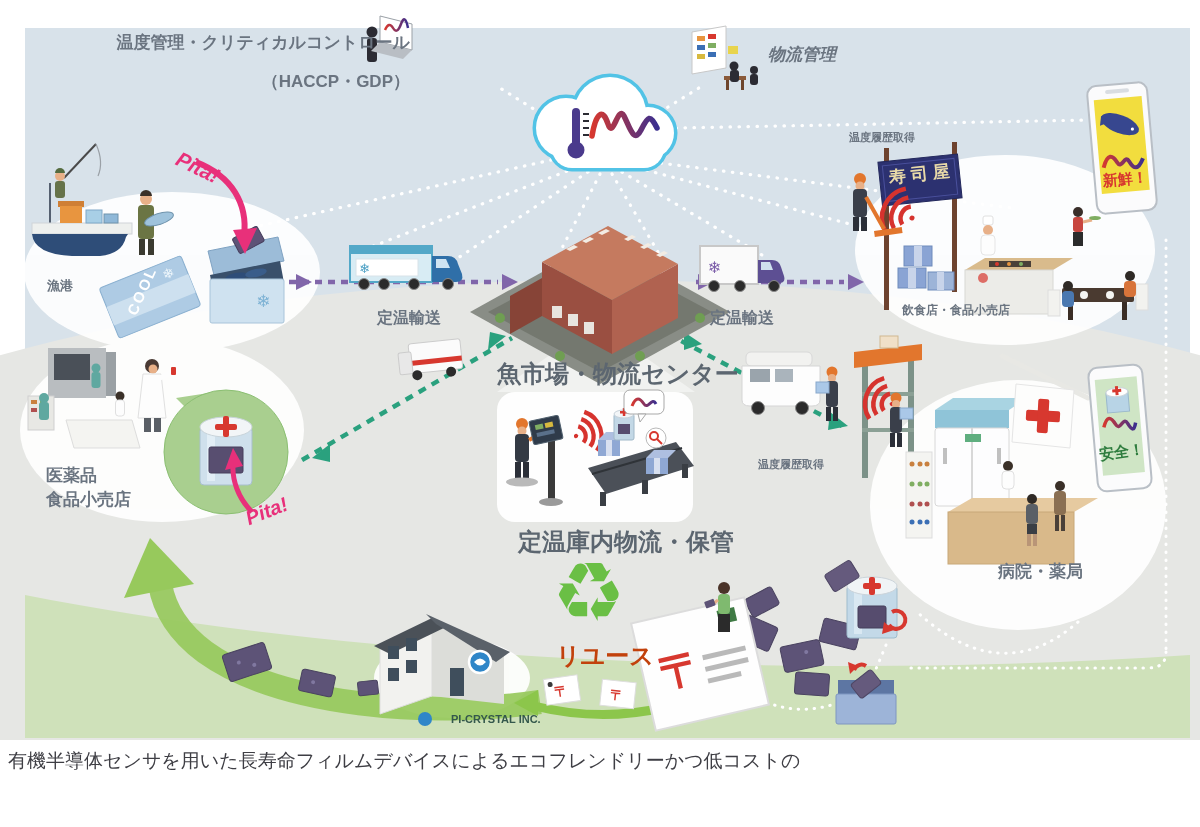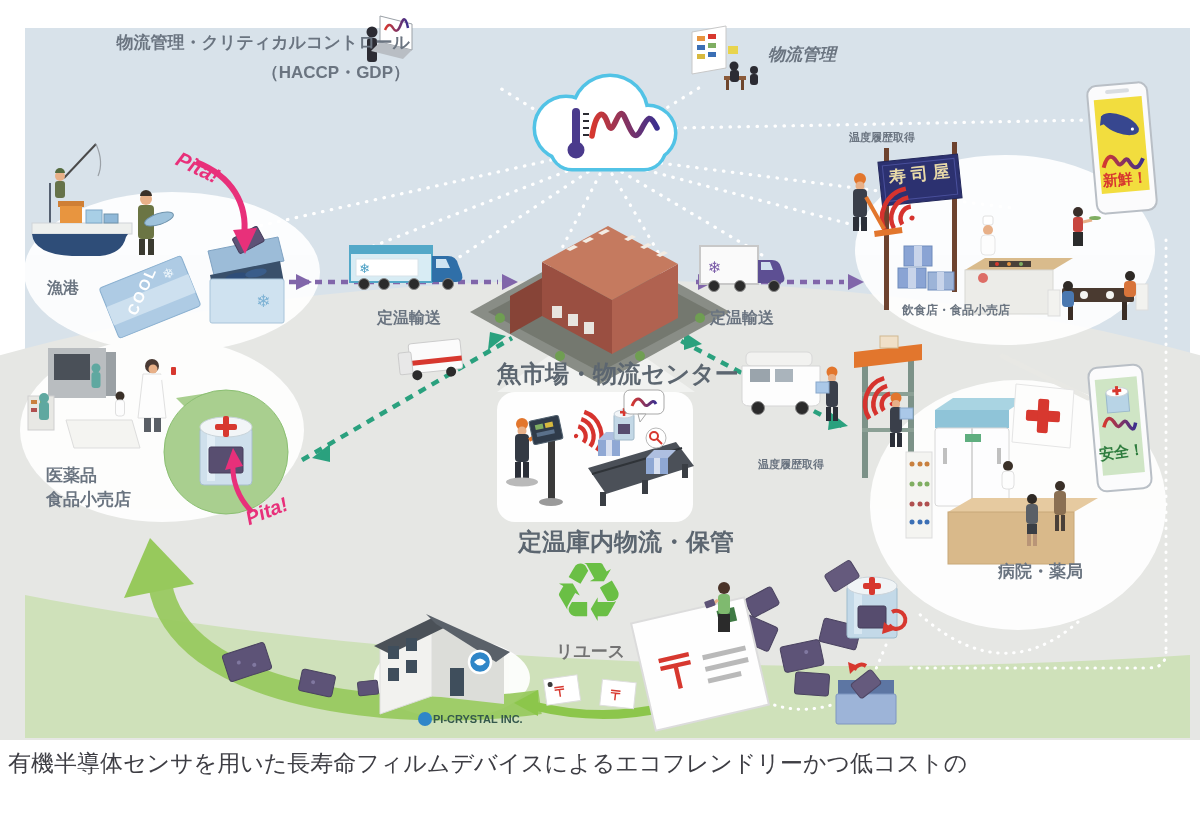--- a/index.html
+++ b/index.html
@@ -7,25 +7,25 @@
   #stage{position:relative;width:1200px;height:827px;background:#fff;overflow:hidden;}
   #art{position:absolute;left:0;top:0;}
   .lbl{position:absolute;color:#6a7480;font-weight:bold;font-size:16px;white-space:nowrap;line-height:1.2;}
   .lbl.big{font-size:24px;color:#5c6670;}
   .lbl.small{font-size:11px;}
   .pita{color:#e8307a;font-style:italic;font-weight:bold;font-size:21px;transform-origin:left top;}
   .cool{color:#fff;font-weight:bold;font-size:15px;letter-spacing:2px;transform-origin:center;}
   .sushi{color:#e8d9a8;font-weight:bold;font-size:17px;letter-spacing:5px;transform-origin:left top;}
   .fresh{color:#d7382f;font-weight:bold;font-size:15px;transform-origin:left top;}
   .safe{color:#2f7d3f;font-weight:bold;font-size:15px;transform-origin:left top;}
-  .reuse{color:#737373;font-weight:bold;font-size:17px;}
+  .reuse{color:#c2410c;font-weight:bold;font-size:24px;}
   .recycle{position:absolute;color:#6abf45;font-size:82px;line-height:1;font-weight:bold;}
-  .company{position:absolute;display:flex;align-items:center;gap:1px;color:#34584c;font-weight:bold;font-size:11px;}
+  .company{position:absolute;display:flex;align-items:center;gap:19px;color:#34584c;font-weight:bold;font-size:11px;}
   .company .dot{width:14px;height:14px;border-radius:50%;background:#2f86c8;display:inline-block;}
-  .caption{position:absolute;left:8px;color:#3e3e44;font-size:23px;font-weight:500;white-space:nowrap;}
+  .caption{position:absolute;left:8px;color:#3e3e44;font-size:19px;font-weight:500;white-space:nowrap;}
 </style>
 </head>
 <body>
 
 <div id="stage">
 
 <svg id="art" width="1200" height="740" viewBox="0 0 1200 740">
   <defs>
     <linearGradient id="gw" x1="0" y1="0" x2="1" y2="0">
       <stop offset="0" stop-color="#d7382f"></stop>
@@ -633,24 +633,24 @@
     <polygon points="-28,-20 28,-20 28,-4 -28,-4" fill="#5d76a3"></polygon>
     <rect x="-30" y="-6" width="60" height="30" rx="2" fill="#9db4d8" stroke="#7e96c0"></rect>
     <g transform="translate(0,-16) rotate(-38)">
           <rect x="-13" y="-9" width="26" height="18" rx="3" fill="#655a7d" stroke="#4e4664"></rect>
         </g>
     <path d="M-12,-30 a8,8 0 0 1 12,-4" stroke="#d7382f" stroke-width="4" fill="none"></path>
     <polygon points="-16,-26 -8,-34 -18,-38" fill="#d7382f"></polygon>
   </g>
 </svg>
 
-<div class="lbl" style="right:790px;top:33px;font-size:17px;">物流管理・クリティカルコントロール</div>
-<div class="lbl" style="right:790px;top:63px;font-size:17px;margin-left:20px;">（HACCP・GDP）</div>
+<div class="lbl" style="right:790px;top:33px;font-size:17px;">温度管理・クリティカルコントロール</div>
+<div class="lbl" style="right:790px;top:72px;font-size:17px;margin-left:20px;">（HACCP・GDP）</div>
 <div class="lbl" style="left:768px;top:45px;font-size:17px;font-style:italic;">物流管理</div>
-<div class="lbl" style="left:47px;top:278px;font-size:16px;">漁港</div>
+<div class="lbl" style="left:47px;top:278px;font-size:13px;">漁港</div>
 <div class="lbl pita" style="left:183px;top:146px;transform:rotate(26deg);">Pita!</div>
 <div class="lbl cool" style="left:107px;top:282px;width:70px;text-align:center;transform:rotate(-66deg);">COOL</div>
 <div class="lbl" style="left:377px;top:308px;">定温輸送</div>
 <div class="lbl big" style="left:497px;top:360px;">魚市場・物流センター</div>
 <div class="lbl" style="left:710px;top:308px;">定温輸送</div>
 <div class="lbl small" style="left:849px;top:131px;">温度履歴取得</div>
 <div class="lbl sushi" style="left:888px;top:168px;transform:rotate(-6deg);">寿司屋</div>
 <div class="lbl" style="left:902px;top:303px;font-size:12px;">飲食店・食品小売店</div>
 <div class="lbl fresh" style="left:1102px;top:172px;transform:rotate(-5deg);">新鮮！</div>
 <div class="lbl" style="left:46px;top:466px;font-size:17px;">医薬品</div>

